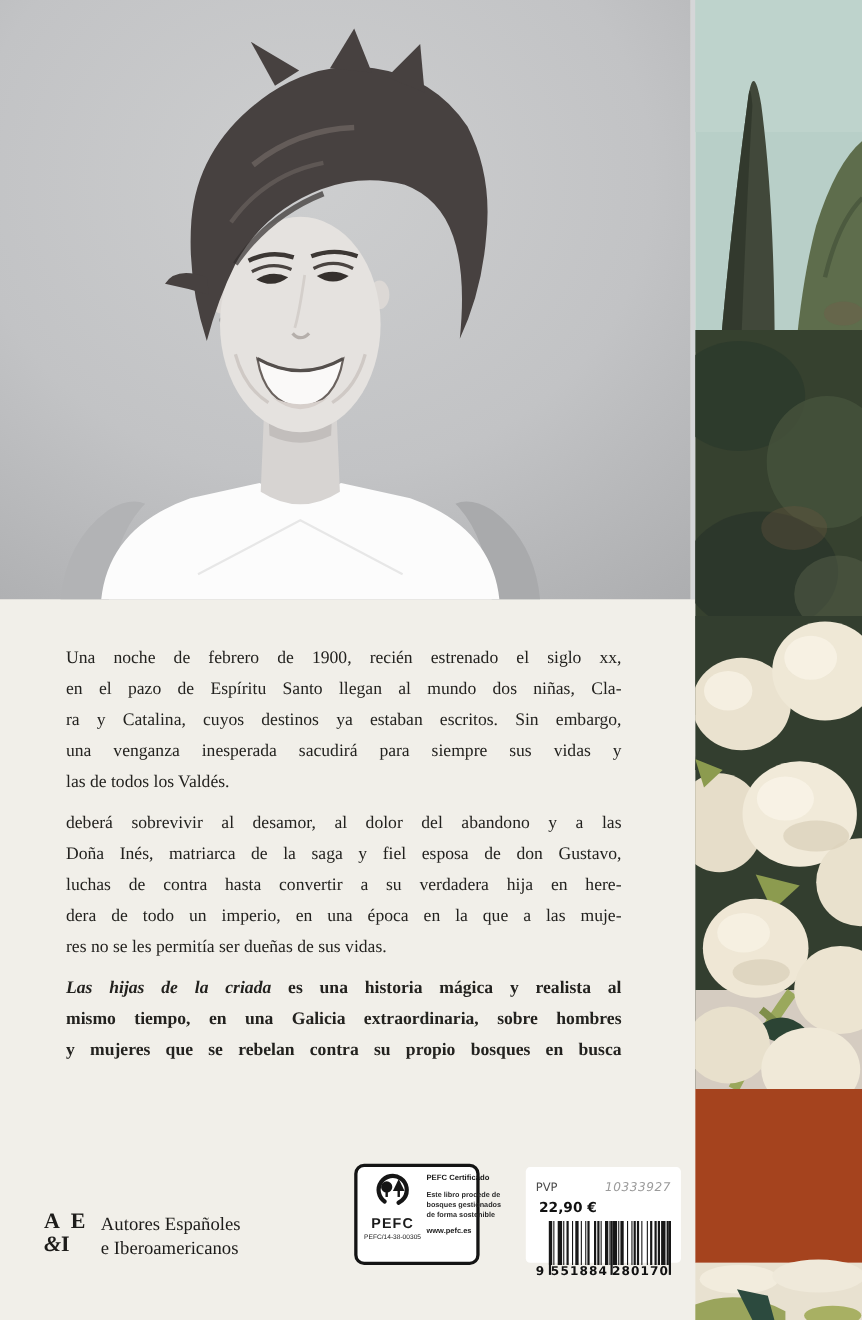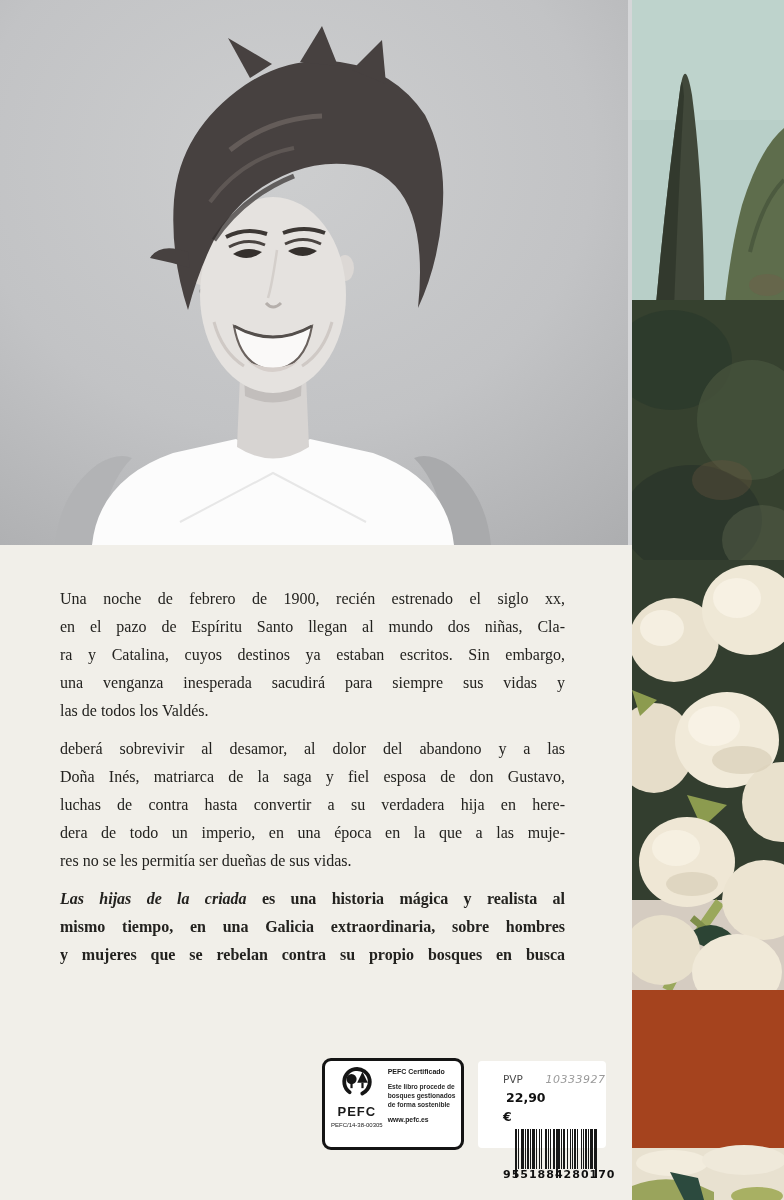--- a/index.html
+++ b/index.html
@@ -24,35 +24,35 @@
   .blurb .line.just{text-align:justify;text-align-last:justify;}
   .blurb em{font-style:italic;}
 
   
   .publisher{position:absolute;left:40px;top:1100px;display:flex;gap:11px;color:#1d1c1a;}
   .mono{font-weight:bold;font-size:20px;line-height:21px;letter-spacing:3px;white-space:nowrap;}
   .mono .amp{font-style:italic;font-weight:bold;letter-spacing:0;}
   .pubname{font-size:17px;line-height:22px;padding-top:2px;}
 
   
-  .pefc{position:absolute;left:322px;top:1058px;width:142px;height:92px;background:#fff;
+  .pefc{position:absolute;left:322px;top:1058px;width:114px;height:92px;background:#fff;
         border:3px solid #141414;border-radius:9px;box-sizing:border-box;
         display:flex;padding:5px 6px 4px 6px;color:#1a1a1a;
         font-family:"Liberation Sans","DejaVu Sans",sans-serif;}
   .pefc-left{width:56px;display:flex;flex-direction:column;align-items:center;}
   .pefc-acronym{font-weight:bold;font-size:13px;letter-spacing:1px;margin-top:1px;}
   .pefc-code{font-size:6px;white-space:nowrap;margin-top:3px;}
   .pefc-right{flex:1;padding-left:5px;padding-top:2px;}
   .pefc-title{font-size:7px;font-weight:bold;}
   .pefc-desc{font-size:6.6px;line-height:9px;font-weight:bold;color:#2b2b2b;margin-top:7px;width:70px;}
   .pefc-url{font-size:6.8px;font-weight:bold;margin-top:7px;}
 
   
-  .bclabel{position:absolute;left:478px;top:1061px;width:128px;height:87px;background:#fff;
-           border-radius:4px;box-sizing:border-box;padding:7px 9px 5px 25px;
+  .bclabel{position:absolute;left:478px;top:1061px;width:141px;height:87px;background:#fff;
+           border-radius:4px;box-sizing:border-box;padding:7px 9px 5px 9px;
            font-family:"DejaVu Sans","Liberation Sans",sans-serif;}
   .bc-top{display:flex;justify-content:space-between;align-items:baseline;}
   .bc-pvp{font-size:10.5px;color:#4a4a4a;}
   .bc-price{font-size:12.5px;font-weight:bold;color:#111;margin-left:3px;}
   .bc-sku{font-size:11px;color:#9b9b9b;letter-spacing:0.5px;font-style:italic;}
   .bc-wrap{position:relative;margin-top:4px;height:52px;}
   .bc-bars{display:flex;height:40px;margin-left:12px;}
   .bc-bars i{display:block;height:100%;}
   .bc-bars i.bar{background:#171717;}
   .guard{position:absolute;top:0;width:2.4px;height:49px;background:#171717;}
@@ -191,20 +191,30 @@
         <div class="line just">dera de todo un imperio, en una época en la que a las muje-</div>
         <div class="line">res no se les permitía ser dueñas de sus vidas.</div>
       </div>
       <div class="para bold">
         <div class="line just"><em>Las hijas de la criada</em> es una historia mágica y realista al</div>
         <div class="line just">mismo tiempo, en una Galicia extraordinaria, sobre hombres</div>
         <div class="line just">y mujeres que se rebelan contra su propio bosques en busca</div>
       </div>
     </div>
 
+  <div class="publisher">
+    <div class="mono">
+      <div>A E</div>
+      <div><span class="amp">&amp;</span><span>I</span></div>
+    </div>
+    <div class="pubname">
+      <div>Autores Españoles</div>
+      <div>e Iberoamericanos</div>
+    </div>
+  </div>
 
   <div class="pefc">
     <div class="pefc-left">
       <svg viewBox="0 0 46 40" width="42" height="37">
         <circle cx="23" cy="17" r="14" fill="none" stroke="#151515" stroke-width="4.2" stroke-dasharray="73 15" stroke-linecap="round" transform="rotate(125 23 17)"></circle>
         <circle cx="17" cy="14" r="5.6" fill="#151515"></circle>
         <rect x="15.8" y="17" width="2.4" height="7" fill="#151515"></rect>
         <polygon points="29,6 34.8,18 23.2,18" fill="#151515"></polygon>
         <rect x="27.8" y="18" width="2.4" height="6" fill="#151515"></rect>
       </svg>

